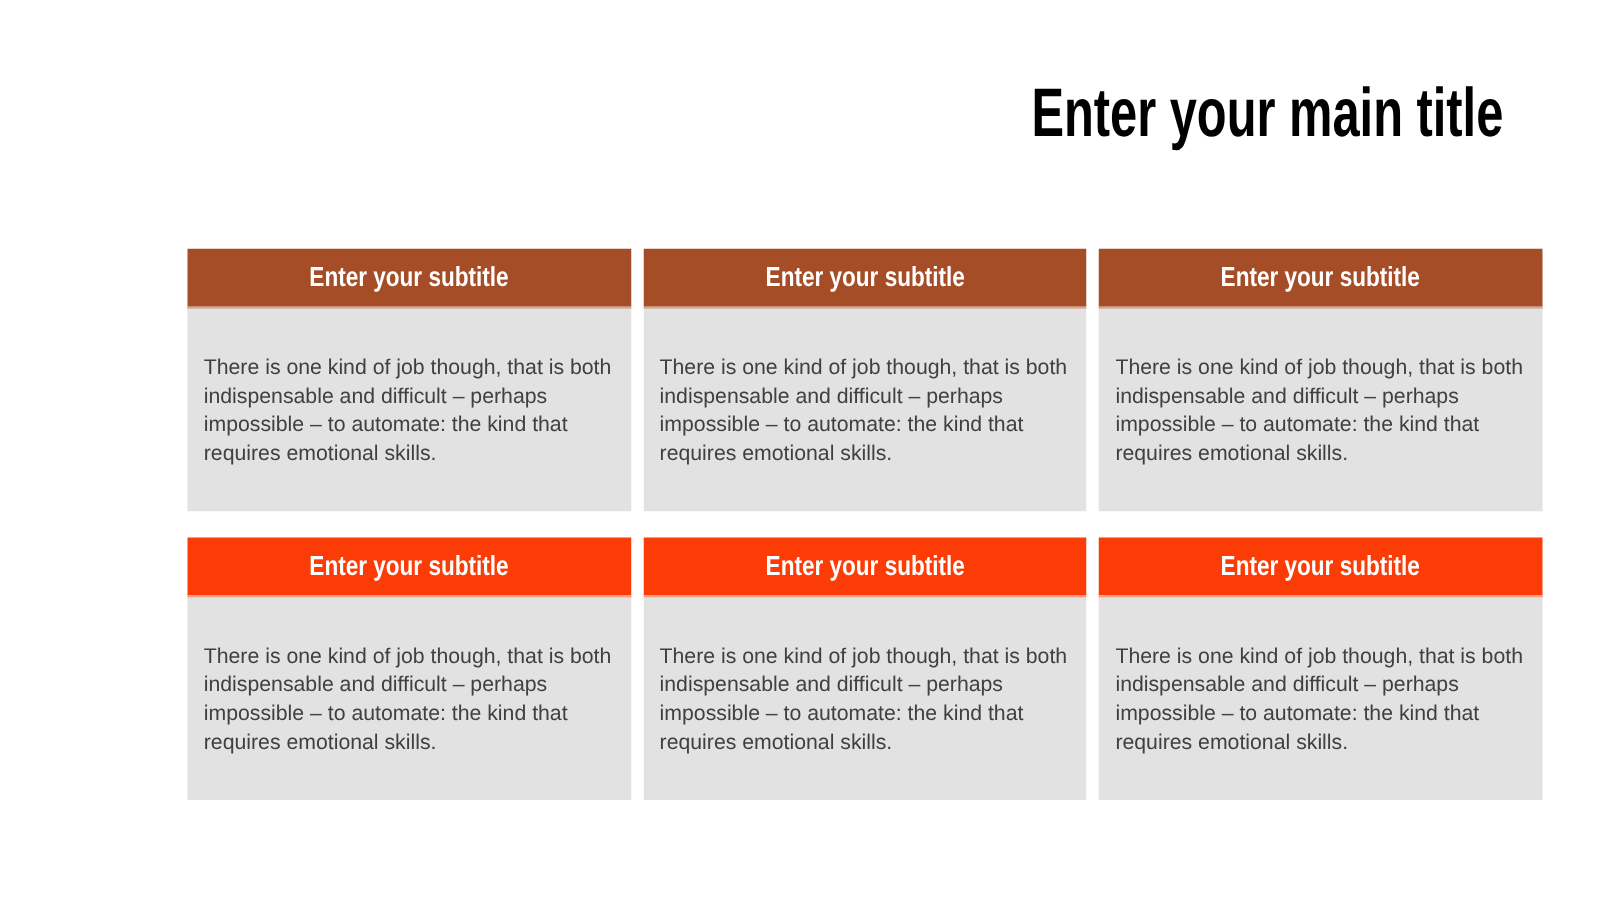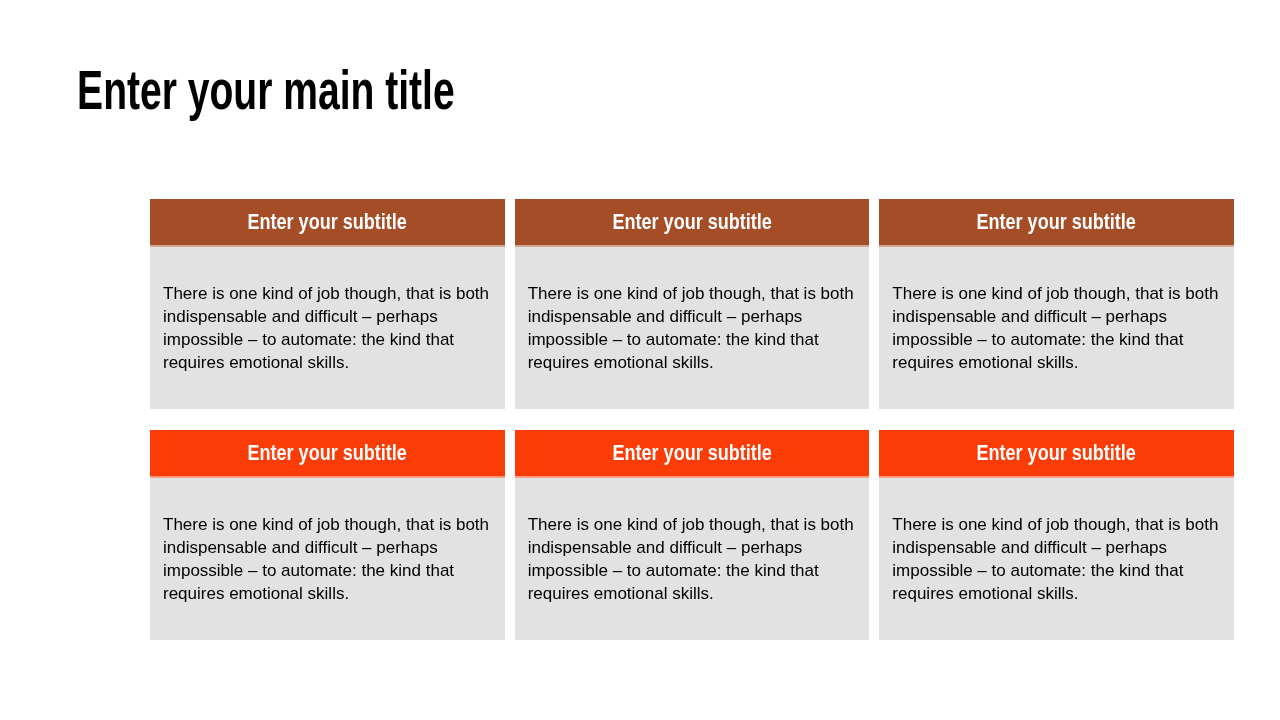--- a/index.html
+++ b/index.html
@@ -12,21 +12,21 @@
     position: relative;
     overflow: hidden;
     background: #FFFFFF;
     font-family: "Liberation Sans", sans-serif;
   }
   .slide-title-wrap {
     position: absolute;
     left: 0;
     top: 63px;
     width: 1280px;
-    text-align: left;
+    text-align: right;
   }
   .slide-title {
     display: inline-block;
     font-size: 55px;
     font-weight: 700;
     line-height: 1;
     color: #000000;
     white-space: nowrap;
     transform: scaleX(0.71);
     transform-origin: center;
@@ -61,21 +61,21 @@
     background: #E2E2E2;
     display: flex;
     align-items: center;
     padding: 0 13px;
     box-sizing: border-box;
   }
   .card-body p {
     margin: 0;
     font-size: 17px;
     line-height: 23px;
-    color: #000000;
+    color: #404040;
   }
 </style>
 </head>
 <body>
 
 <div class="slide-title-wrap">
   <span class="slide-title">Enter your main title</span>
 </div>
 
 <div class="cards-grid">

